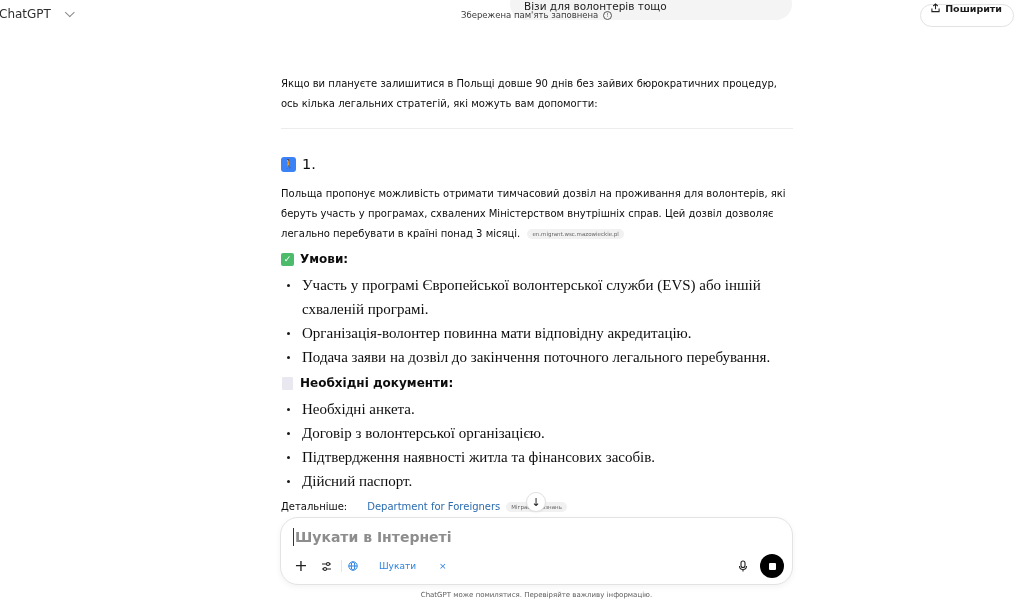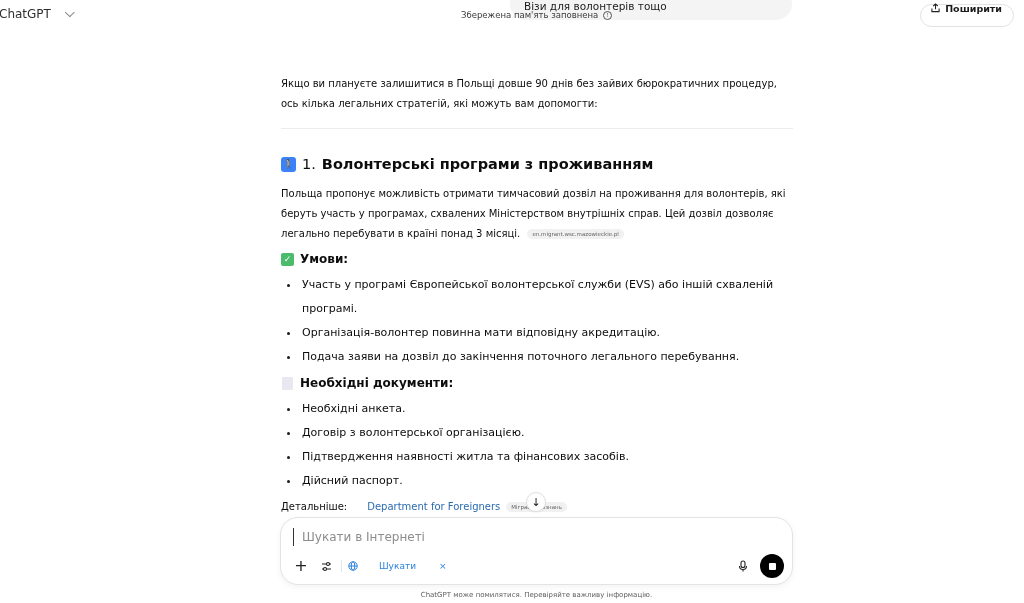--- a/index.html
+++ b/index.html
@@ -22,30 +22,30 @@
   .hr { height: 1px; background: #ececec; margin: 0 0 24px 0; }
   h3.section-title { font-size: 14.5px; line-height: 22px; font-weight: 400; display: flex; align-items: center; gap: 6px; margin-bottom: 9px; }
   h3.section-title b { font-weight: 800; }
   .emoji-box { width: 15px; height: 15px; border-radius: 3px; background: #3b82f6; display: inline-flex; align-items: center; justify-content: center; color: #fff; font-size: 9px; }
   .para { margin-bottom: 5px; }
   .badge { display: inline-block; font-size: 5.5px; line-height: 10px; padding: 0 5px; background: #f1f1f1; color: #666; border-radius: 6px; vertical-align: middle; margin-left: 4px; }
   h4.sub { font-size: 12px; font-weight: 700; display: flex; align-items: center; gap: 6px; margin: 4px 0 4px; line-height: 20px; }
   .check-box { width: 13px; height: 13px; border-radius: 2px; background: #4cbb6c; display: inline-flex; align-items: center; justify-content: center; color: #fff; font-size: 9px; font-weight: 700; }
   .doc-box { width: 11px; height: 13px; background: #e9e7ef; border-radius: 1px; display: inline-block; margin: 0 1px; }
   ul.list { list-style: none; margin-bottom: 4px; }
-  ul.list li { position: relative; padding-left: 21px; font-size: 11px; line-height: 24px; }
+  ul.list li { position: relative; padding-left: 21px; font-size: 15px; line-height: 24px; font-family: Liberation Serif, serif; }
   ul.list li::before { content: ""; position: absolute; left: 6px; top: 11px; width: 3px; height: 3px; border-radius: 50%; background: #1a1a1a; }
   .more { font-size: 10px; line-height: 20px; display: flex; align-items: center; gap: 4px; }
   .more a { color: #2b6cb0; text-decoration: none; margin-left: 16px; }
   .more .badge { margin-left: 2px; }
 
   .scroll-down { position: absolute; left: 526px; top: 492px; width: 20px; height: 20px; border-radius: 50%; background: #fff; border: 1px solid #e0e0e0; display: flex; align-items: center; justify-content: center; font-size: 11px; color: #111; box-shadow: 0 1px 2px rgba(0,0,0,0.06); cursor: pointer; }
 
   .composer { position: absolute; left: 280px; top: 517px; width: 513px; height: 68px; border: 1px solid #e3e3e3; border-radius: 18px; background: #fff; box-shadow: 0 2px 6px rgba(0,0,0,0.05); }
-  .composer input { position: absolute; left: 12px; top: 10px; width: 480px; height: 18px; border: none; outline: none; font-family: "DejaVu Sans", "Liberation Sans", sans-serif; font-size: 12px; color: #0d0d0d; background: transparent; border-left: 1px solid #333; padding-left: 8px; }
+  .composer input { position: absolute; left: 12px; top: 10px; width: 480px; height: 18px; border: none; outline: none; font-family: "DejaVu Sans", "Liberation Sans", sans-serif; font-size: 14px; color: #0d0d0d; background: transparent; border-left: 1px solid #333; padding-left: 1px; font-weight: bold; }
   .composer input::placeholder { color: #8d8d8d; }
   .tool { position: absolute; top: 40px; height: 16px; display: flex; align-items: center; justify-content: center; cursor: pointer; color: #222; }
   .plus { left: 12px; width: 16px; font-size: 16px; line-height: 16px; }
   .tune { left: 38px; width: 14px; }
   .sep { position: absolute; left: 60px; top: 42px; width: 1px; height: 12px; background: #e5e5e5; }
   .search-chip { left: 67px; gap: 21px; color: #2b82e0; font-size: 9px; }
   .search-chip .x { color: #2b82e0; font-size: 9px; margin-left: 2px; }
   .mic { left: 456px; width: 12px; }
   .stop-btn { position: absolute; right: 8px; top: 36px; width: 24px; height: 24px; border-radius: 50%; background: #000; display: flex; align-items: center; justify-content: center; cursor: pointer; }
   .stop-btn span { width: 7px; height: 7px; background: #fff; border-radius: 1px; display: block; }
@@ -78,21 +78,20 @@
   </div>
 </div>
 
 <div class="content">
   <p class="intro">Якщо ви плануєте залишитися в Польщі довше 90 днів без зайвих бюрократичних процедур, ось кілька легальних стратегій, які можуть вам допомогти:</p>
   <div class="hr"></div>
 
   <h3 class="section-title">
     <span class="emoji-box">🚶</span>
     <span>1.</span>
-    <b>Волонтерські програми з проживанням</b>
   </h3>
 
   <p class="para">
     <span>Польща пропонує можливість отримати тимчасовий дозвіл на проживання для волонтерів, які беруть участь у програмах, схвалених Міністерством внутрішніх справ. Цей дозвіл дозволяє легально перебувати в країні понад 3 місяці.</span>
     <span class="badge">en.migrant.wsc.mazowieckie.pl</span>
   </p>
 
   <h4 class="sub">
     <span class="check-box">✓</span>
     <span>Умови:</span>

